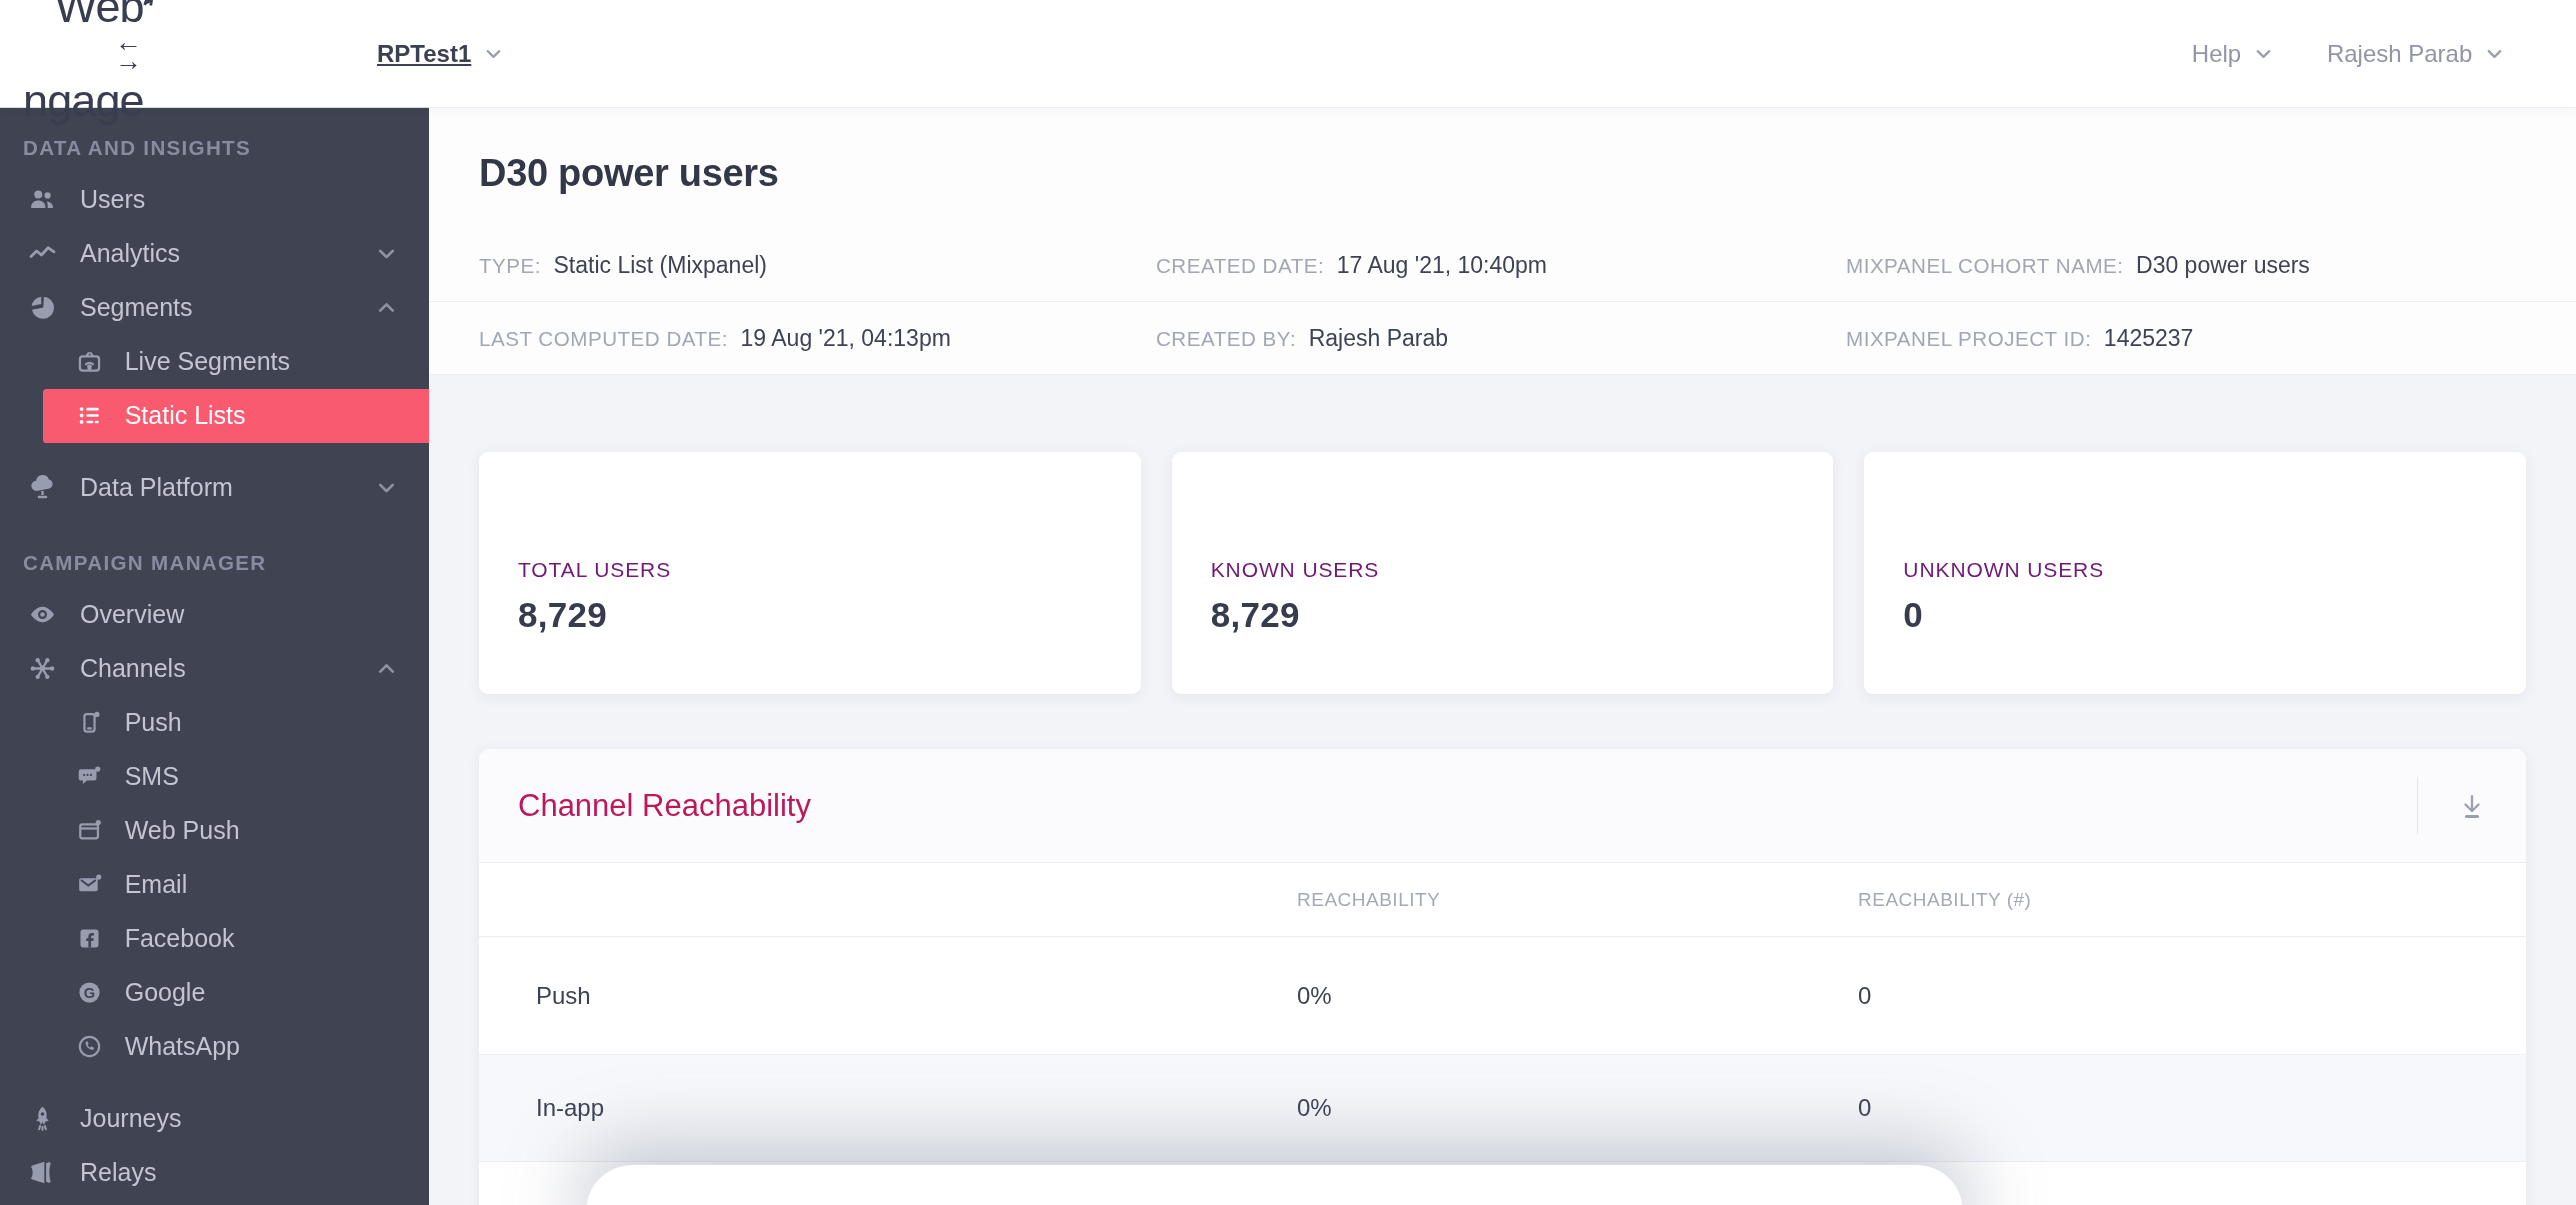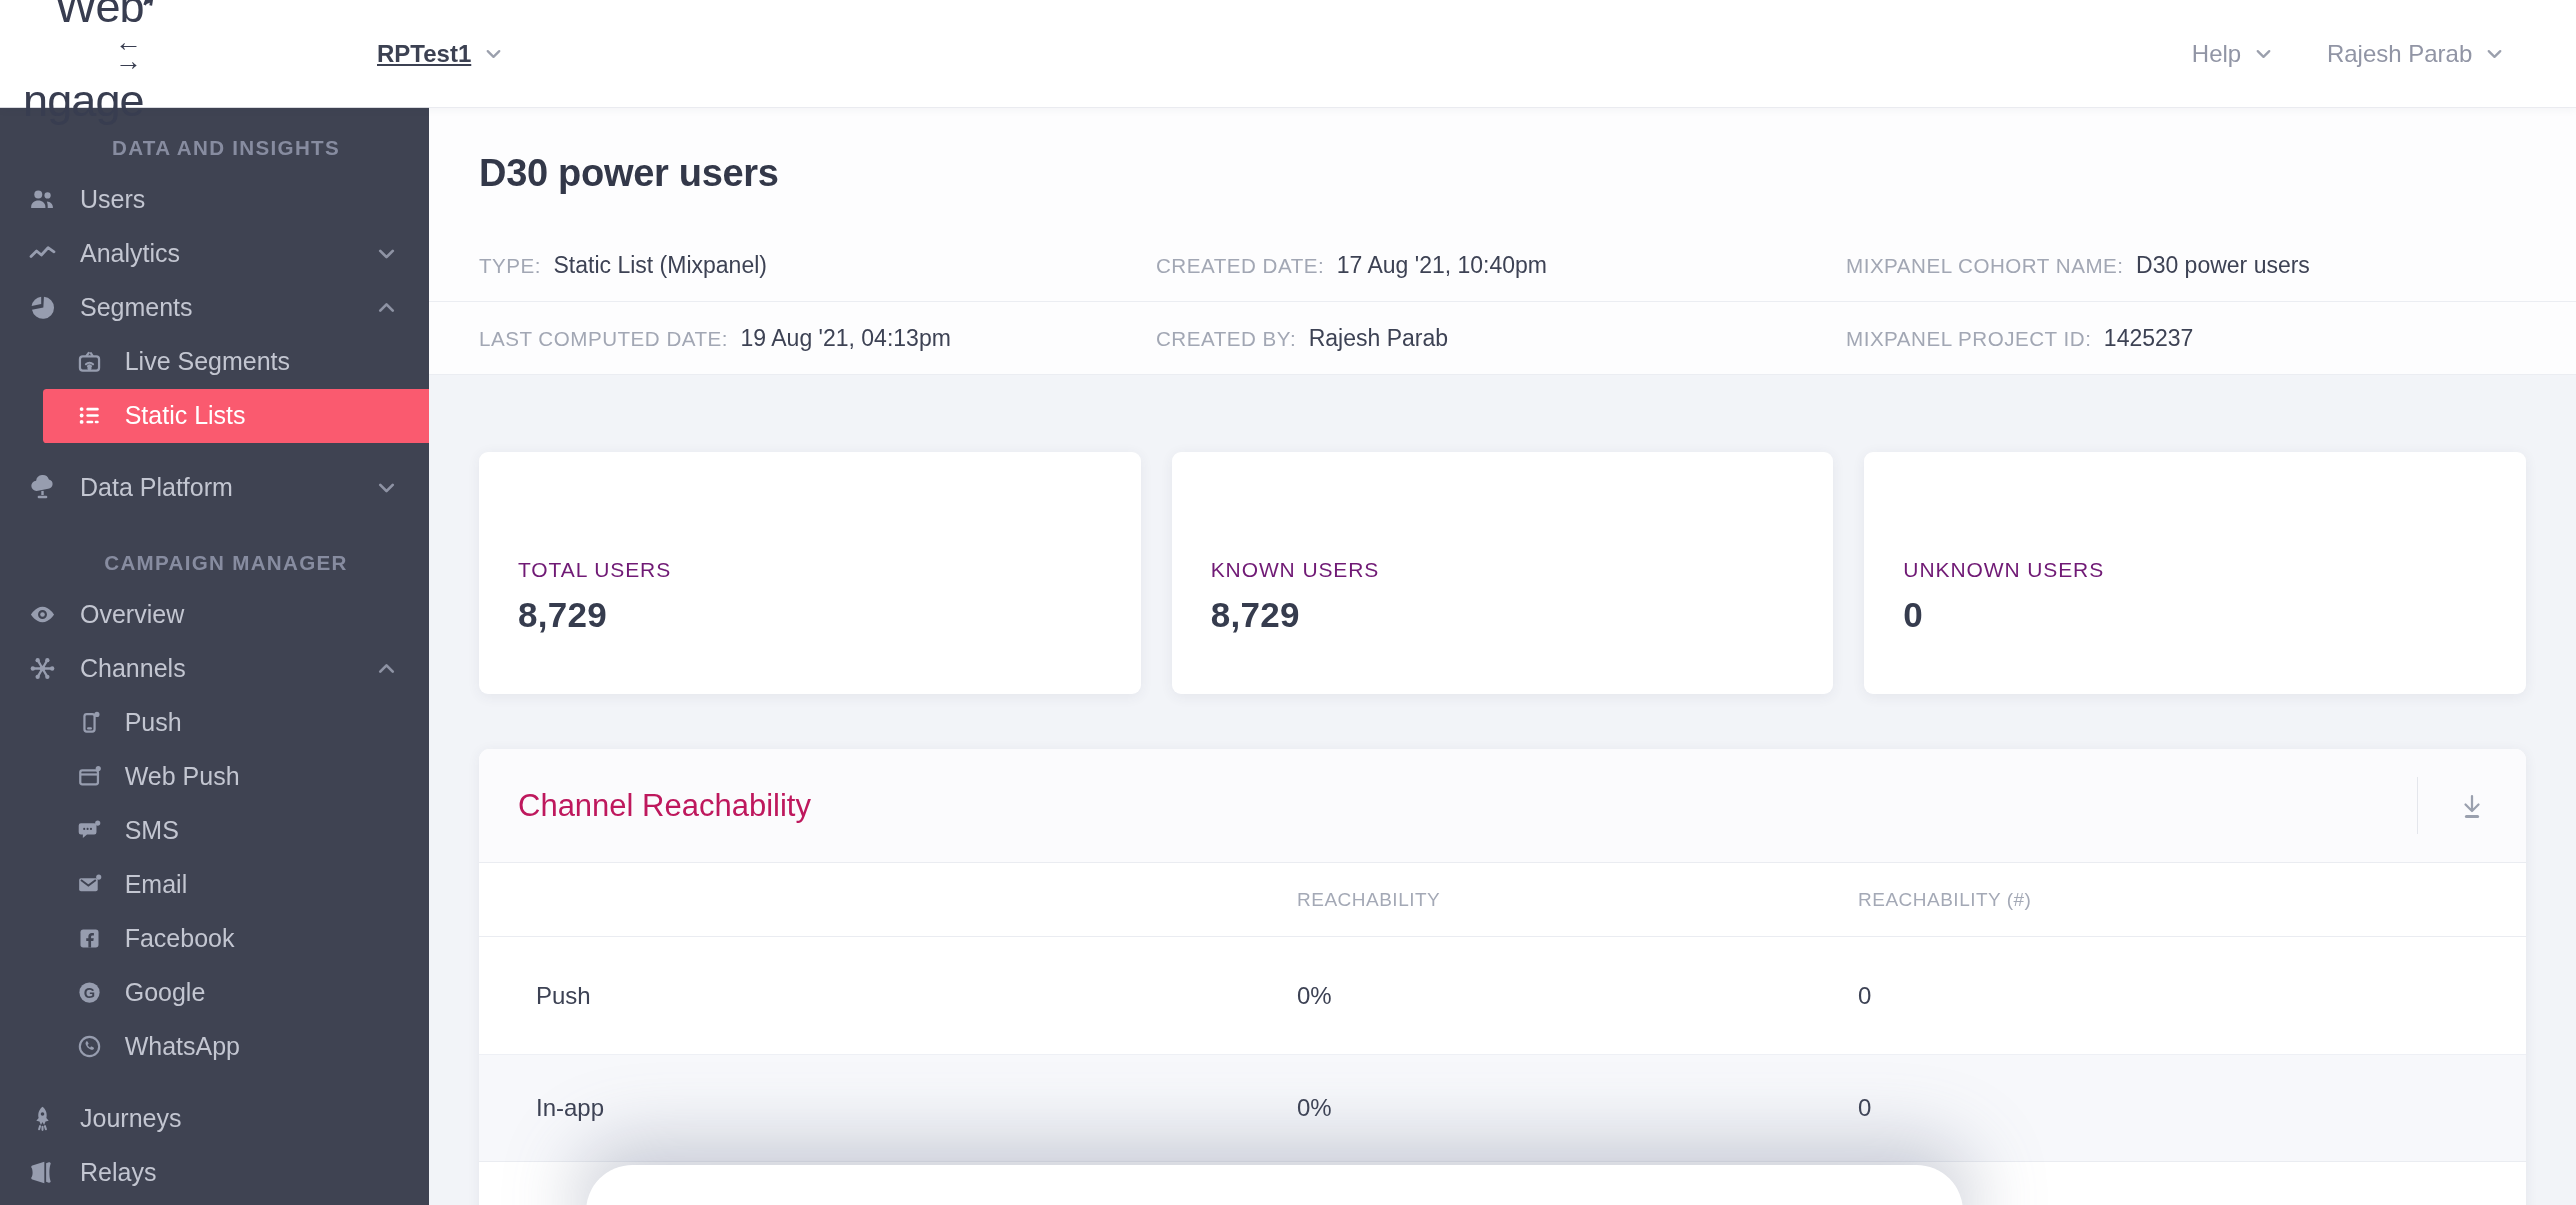--- a/index.html
+++ b/index.html
@@ -20,21 +20,21 @@
   .project-selector { position:absolute; left:377px; top:50%; transform:translateY(-50%);
                       font-size:24px; color:#3c4152; font-weight:bold;text-decoration:underline; }
   .topbar-right { position:absolute; right:70px; top:50%; transform:translateY(-50%);
                   display:flex; align-items:center; gap:52px; font-size:24px; color:#9195a5; }
   .chev-sm { flex:none; }
 
   
   .sidebar { position:absolute; left:0; top:107px; width:429px; bottom:0; background:#3f4352;
              overflow:hidden; z-index:4; }
   .section-header { padding:29px 0 12.5px 23px; font-size:20.6px; font-weight:bold;
-                    letter-spacing:1.3px; color:#878ca0;text-align:center; }
+                    letter-spacing:1.3px; color:#878ca0; }
   .section-header.second { padding-top:36px; }
   .nav-item { display:flex; align-items:center; height:54px; padding:0 30px 0 23px;
               color:#c3c6d1; font-size:25px; cursor:pointer; }
   .nav-icon { width:39px; display:flex; justify-content:center; align-items:center;
               margin-right:18px; color:#979daf; flex:none; }
   .nav-item.sub { padding-left:73px; }
   .nav-item.sub .nav-icon { width:32px; margin-right:19.7px; }
   .nav-item.active { background:#fa5a6f; color:#fff; margin-left:43px; padding-left:30px;
                      border-radius:3.6px 0 0 3.6px; }
   .nav-item.active .nav-icon { color:#fff; }
@@ -248,40 +248,40 @@
             <rect x="7.5" y="4.5" width="9" height="15.5" rx="2"></rect>
             <path d="M10.8 17.3h2.4"></path>
             <circle cx="18.6" cy="4.8" r="2.3" fill="currentColor" stroke="none"></circle>
           </svg>
       </span>
       <span>Push</span>
     </div>
 
     <div class="nav-item sub">
       <span class="nav-icon">
-        <svg width="27" height="27" viewBox="0 0 24 24" fill="none" stroke="currentColor" stroke-width="2">
-            <rect x="3.8" y="6.5" width="15.7" height="12.5" rx="1.8"></rect>
-            <path d="M3.8 10.2h15.7"></path>
-            <circle cx="19.8" cy="4.9" r="2.3" fill="currentColor" stroke="none"></circle>
-          </svg>
-      </span>
-      <span>Web Push</span>
-    </div>
-
-    <div class="nav-item sub">
-      <span class="nav-icon">
         <svg width="27" height="27" viewBox="0 0 24 24" fill="currentColor">
             <path d="M4.4 5.6h11.8a2 2 0 012 2v6a2 2 0 01-2 2H9.8l-3.7 3v-3H4.4a2 2 0 01-2-2v-6a2 2 0 012-2z"></path>
             <circle cx="7.3" cy="10.6" r=".95" fill="#3f4352"></circle>
             <circle cx="10.3" cy="10.6" r=".95" fill="#3f4352"></circle>
             <circle cx="13.3" cy="10.6" r=".95" fill="#3f4352"></circle>
             <circle cx="19.3" cy="5.4" r="2.3"></circle>
           </svg>
       </span>
       <span>SMS</span>
+    </div>
+
+    <div class="nav-item sub">
+      <span class="nav-icon">
+        <svg width="27" height="27" viewBox="0 0 24 24" fill="none" stroke="currentColor" stroke-width="2">
+            <rect x="3.8" y="6.5" width="15.7" height="12.5" rx="1.8"></rect>
+            <path d="M3.8 10.2h15.7"></path>
+            <circle cx="19.8" cy="4.9" r="2.3" fill="currentColor" stroke="none"></circle>
+          </svg>
+      </span>
+      <span>Web Push</span>
     </div>
 
     <div class="nav-item sub">
       <span class="nav-icon">
         <svg width="27" height="27" viewBox="0 0 24 24" fill="currentColor">
             <rect x="2.8" y="6.5" width="16.5" height="11.5" rx="1.6"></rect>
             <path d="M4.4 8l6.6 5 6.6-5" stroke="#3f4352" stroke-width="1.7" fill="none"></path>
             <circle cx="20.2" cy="5.4" r="2.3"></circle>
           </svg>
       </span>

